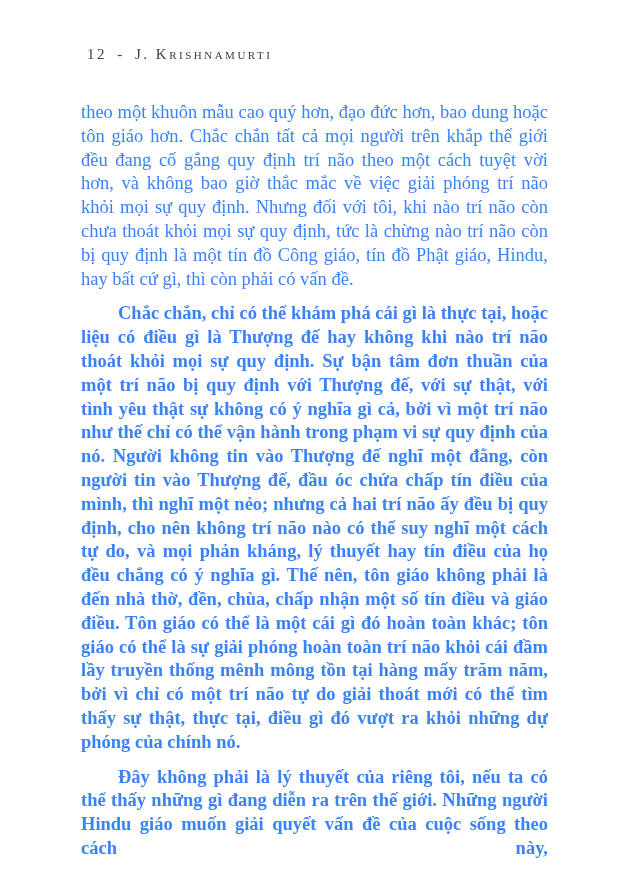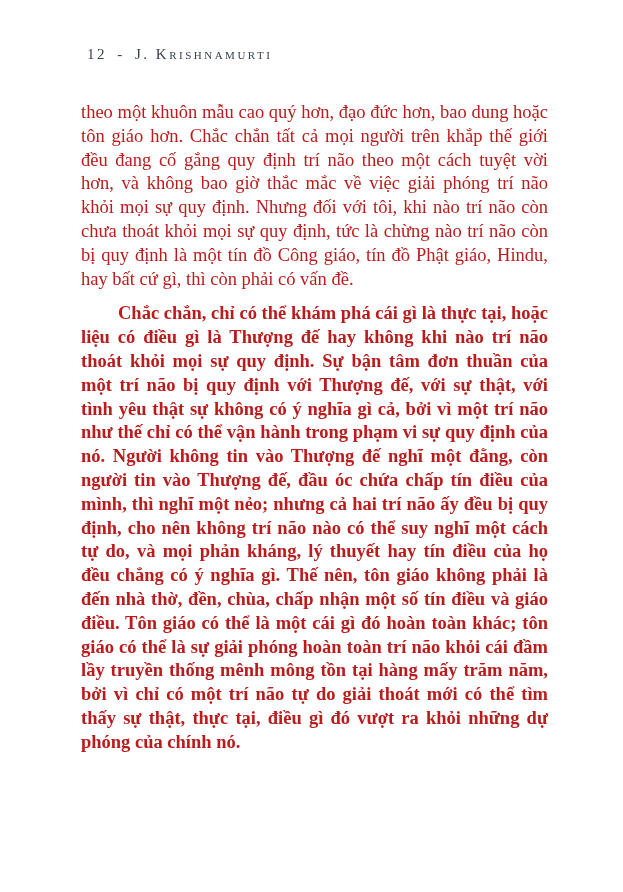--- a/index.html
+++ b/index.html
@@ -26,21 +26,21 @@
     white-space: nowrap;
   }
   .running-header .sep {
     margin: 0 4px;
   }
   .content {
     position: absolute;
     left: 81px;
     top: 101px;
     width: 467px;
-    color: #b91c1c;
+    color: #3b82f6;
     font-size: 18.5px;
     line-height: 23.8px;
     text-align: justify;
   }
   .content p {
     margin: 0 0 11px 0;
   }
   .content p.indent {
     text-indent: 37px;
     font-weight: bold;
@@ -56,15 +56,16 @@
 
   <div class="running-header">
     <span>12</span>
     <span class="sep">-</span>
     <span>J. Krishnamurti</span>
   </div>
 
   <div class="content">
     <p class="para">theo một khuôn mẫu cao quý hơn, đạo đức hơn, bao dung hoặc tôn giáo hơn. Chắc chắn tất cả mọi người trên khắp thế giới đều đang cố gắng quy định trí não theo một cách tuyệt vời hơn, và không bao giờ thắc mắc về việc giải phóng trí não khỏi mọi sự quy định. Nhưng đối với tôi, khi nào trí não còn chưa thoát khỏi mọi sự quy định, tức là chừng nào trí não còn bị quy định là một tín đồ Công giáo, tín đồ Phật giáo, Hindu, hay bất cứ gì, thì còn phải có vấn đề.</p>
     <p class="para indent">Chắc chắn, chỉ có thể khám phá cái gì là thực tại, hoặc liệu có điều gì là Thượng đế hay không khi nào trí não thoát khỏi mọi sự quy định. Sự bận tâm đơn thuần của một trí não bị quy định với Thượng đế, với sự thật, với tình yêu thật sự không có ý nghĩa gì cả, bởi vì một trí não như thế chỉ có thể vận hành trong phạm vi sự quy định của nó. Người không tin vào Thượng đế nghĩ một đằng, còn người tin vào Thượng đế, đầu óc chứa chấp tín điều của mình, thì nghĩ một nẻo; nhưng cả hai trí não ấy đều bị quy định, cho nên không trí não nào có thể suy nghĩ một cách tự do, và mọi phản kháng, lý thuyết hay tín điều của họ đều chẳng có ý nghĩa gì. Thế nên, tôn giáo không phải là đến nhà thờ, đền, chùa, chấp nhận một số tín điều và giáo điều. Tôn giáo có thể là một cái gì đó hoàn toàn khác; tôn giáo có thể là sự giải phóng hoàn toàn trí não khỏi cái đầm lầy truyền thống mênh mông tồn tại hàng mấy trăm năm, bởi vì chỉ có một trí não tự do giải thoát mới có thể tìm thấy sự thật, thực tại, điều gì đó vượt ra khỏi những dự phóng của chính nó.</p>
+    <p class="para indent justify-last">Đây không phải là lý thuyết của riêng tôi, nếu ta có thể thấy những gì đang diễn ra trên thế giới. Những người Hindu giáo muốn giải quyết vấn đề của cuộc sống theo cách này,</p>
   </div>
 
 </div>
 
 </body></html>

